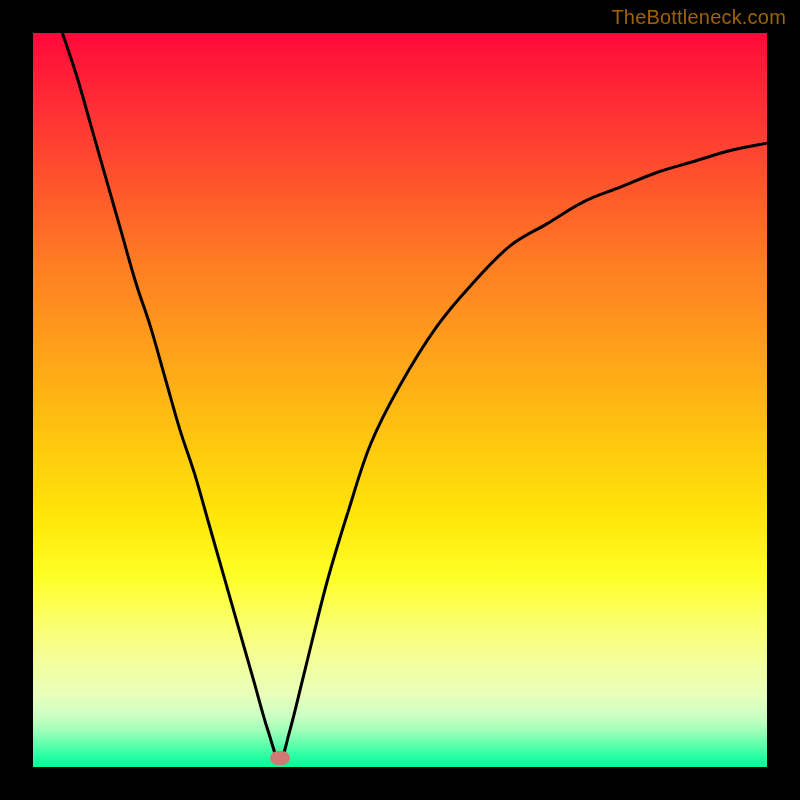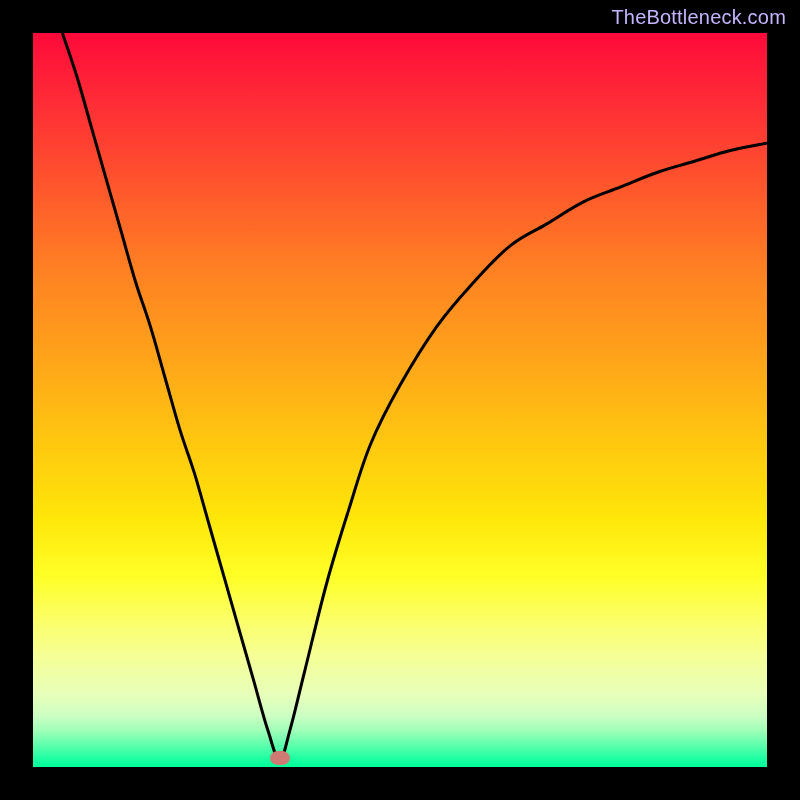--- a/index.html
+++ b/index.html
@@ -41,21 +41,21 @@
       #a0ffb8 95%,
       #5effad 97%,
       #19ffa1 99%,
       #00ff98 100%
     );
   }
   .watermark {
     position: absolute;
     top: 6px;
     right: 14px;
-    color: #c4b5fd;
+    color: #a16207;
     font-size: 20px;
     letter-spacing: 0.2px;
     user-select: none;
     text-align: center;
   }
   svg.curve {
     position: absolute;
     left: 0;
     top: 0;
     width: 734px;

